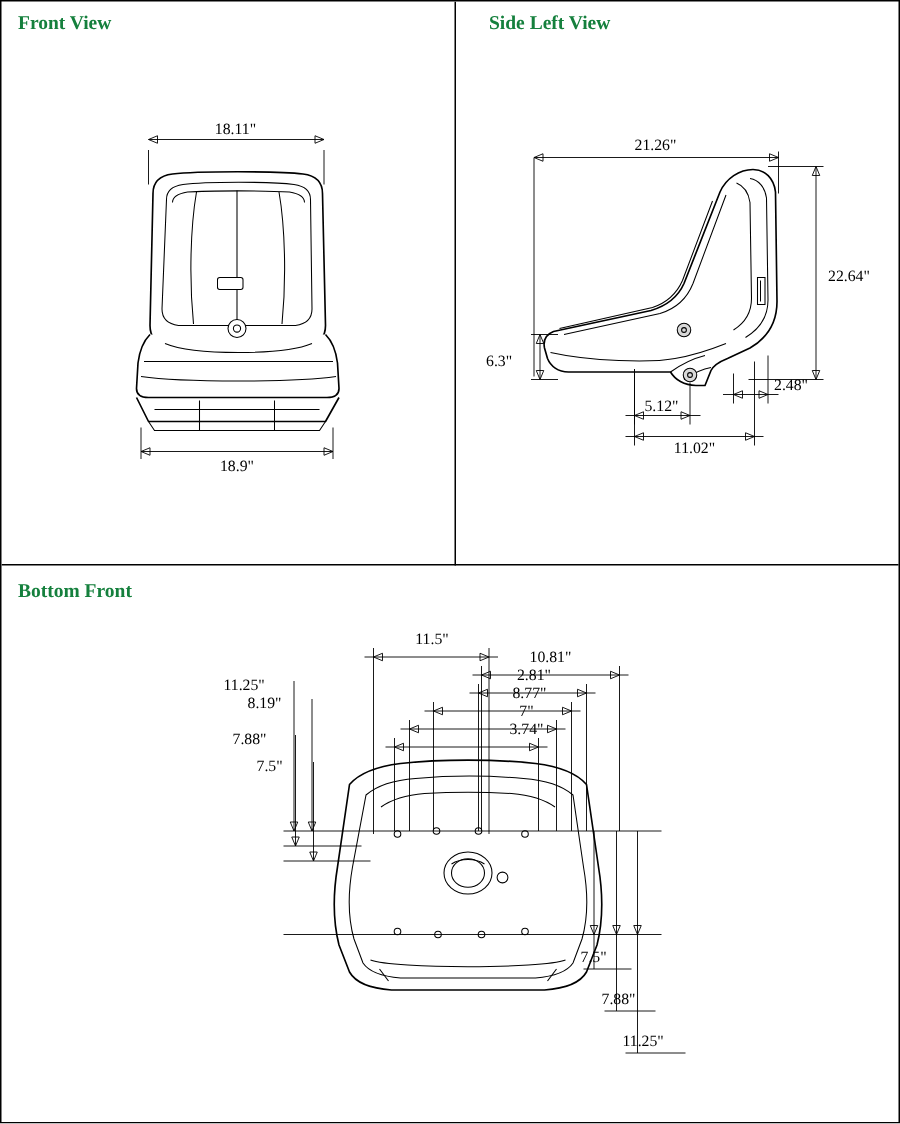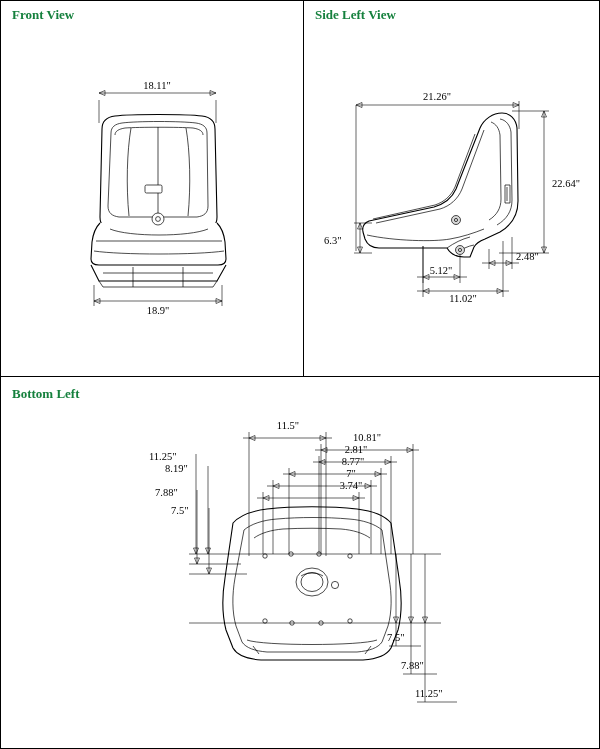--- a/index.html
+++ b/index.html
@@ -37,21 +37,21 @@
     border-bottom: 1px solid #000000;
   }
   #panel-side {
     left: 303px; top: 0; width: 297px; height: 376px;
     border-bottom: 1px solid #000000;
   }
   #panel-bottom {
     left: 0; top: 377px; width: 600px; height: 372px;
   }
   .panel-title.front { position: absolute; left: 11px; top: 6px; }
-  .panel-title.side  { position: absolute; left: 11px; top: 6px; }
+  .panel-title.side  { position: absolute; left: 22px; top: 6px; }
   .panel-title.bottom{ position: absolute; left: 11px; top: 8px; }
 
   svg { display: block; }
   .drawing { position: absolute; left: 0; top: 0; }
 
   
   .outline   { fill: #ffffff; stroke: #000000; stroke-width: 1.1; stroke-linejoin: round; }
   .outline-n { fill: none;    stroke: #000000; stroke-width: 1.1; stroke-linejoin: round; }
   .thin      { fill: none;    stroke: #000000; stroke-width: 0.7; }
   .thin-f    { fill: #ffffff; stroke: #000000; stroke-width: 0.7; }
@@ -230,21 +230,21 @@
         <line class="dim" x1="199" y1="240" x2="199" y2="296"></line>
         <line class="dim" x1="113" y1="290" x2="205" y2="290"></line>
         <path class="dim" d="M119 290 L125 287.5 L125 292.5 Z" fill="#000"></path>
         <path class="dim" d="M199 290 L193 287.5 L193 292.5 Z" fill="#000"></path>
       </g>
       <text class="dimtext" x="159" y="301" text-anchor="middle">11.02"</text>
     </svg>
   </div>
 
   <div class="panel" id="panel-bottom">
-    <div class="panel-title bottom">Bottom Left</div>
+    <div class="panel-title bottom">Bottom Front</div>
 
     <svg class="drawing" width="600" height="372" viewBox="0 0 600 372">
 
       <path class="outline" d="M232 145
         C238 138, 250 133, 266 131
         C292 128, 330 128, 356 131
         C372 133, 384 138, 390 145
         L398 200
         C401 218, 401 236, 397 252
         L390 270

